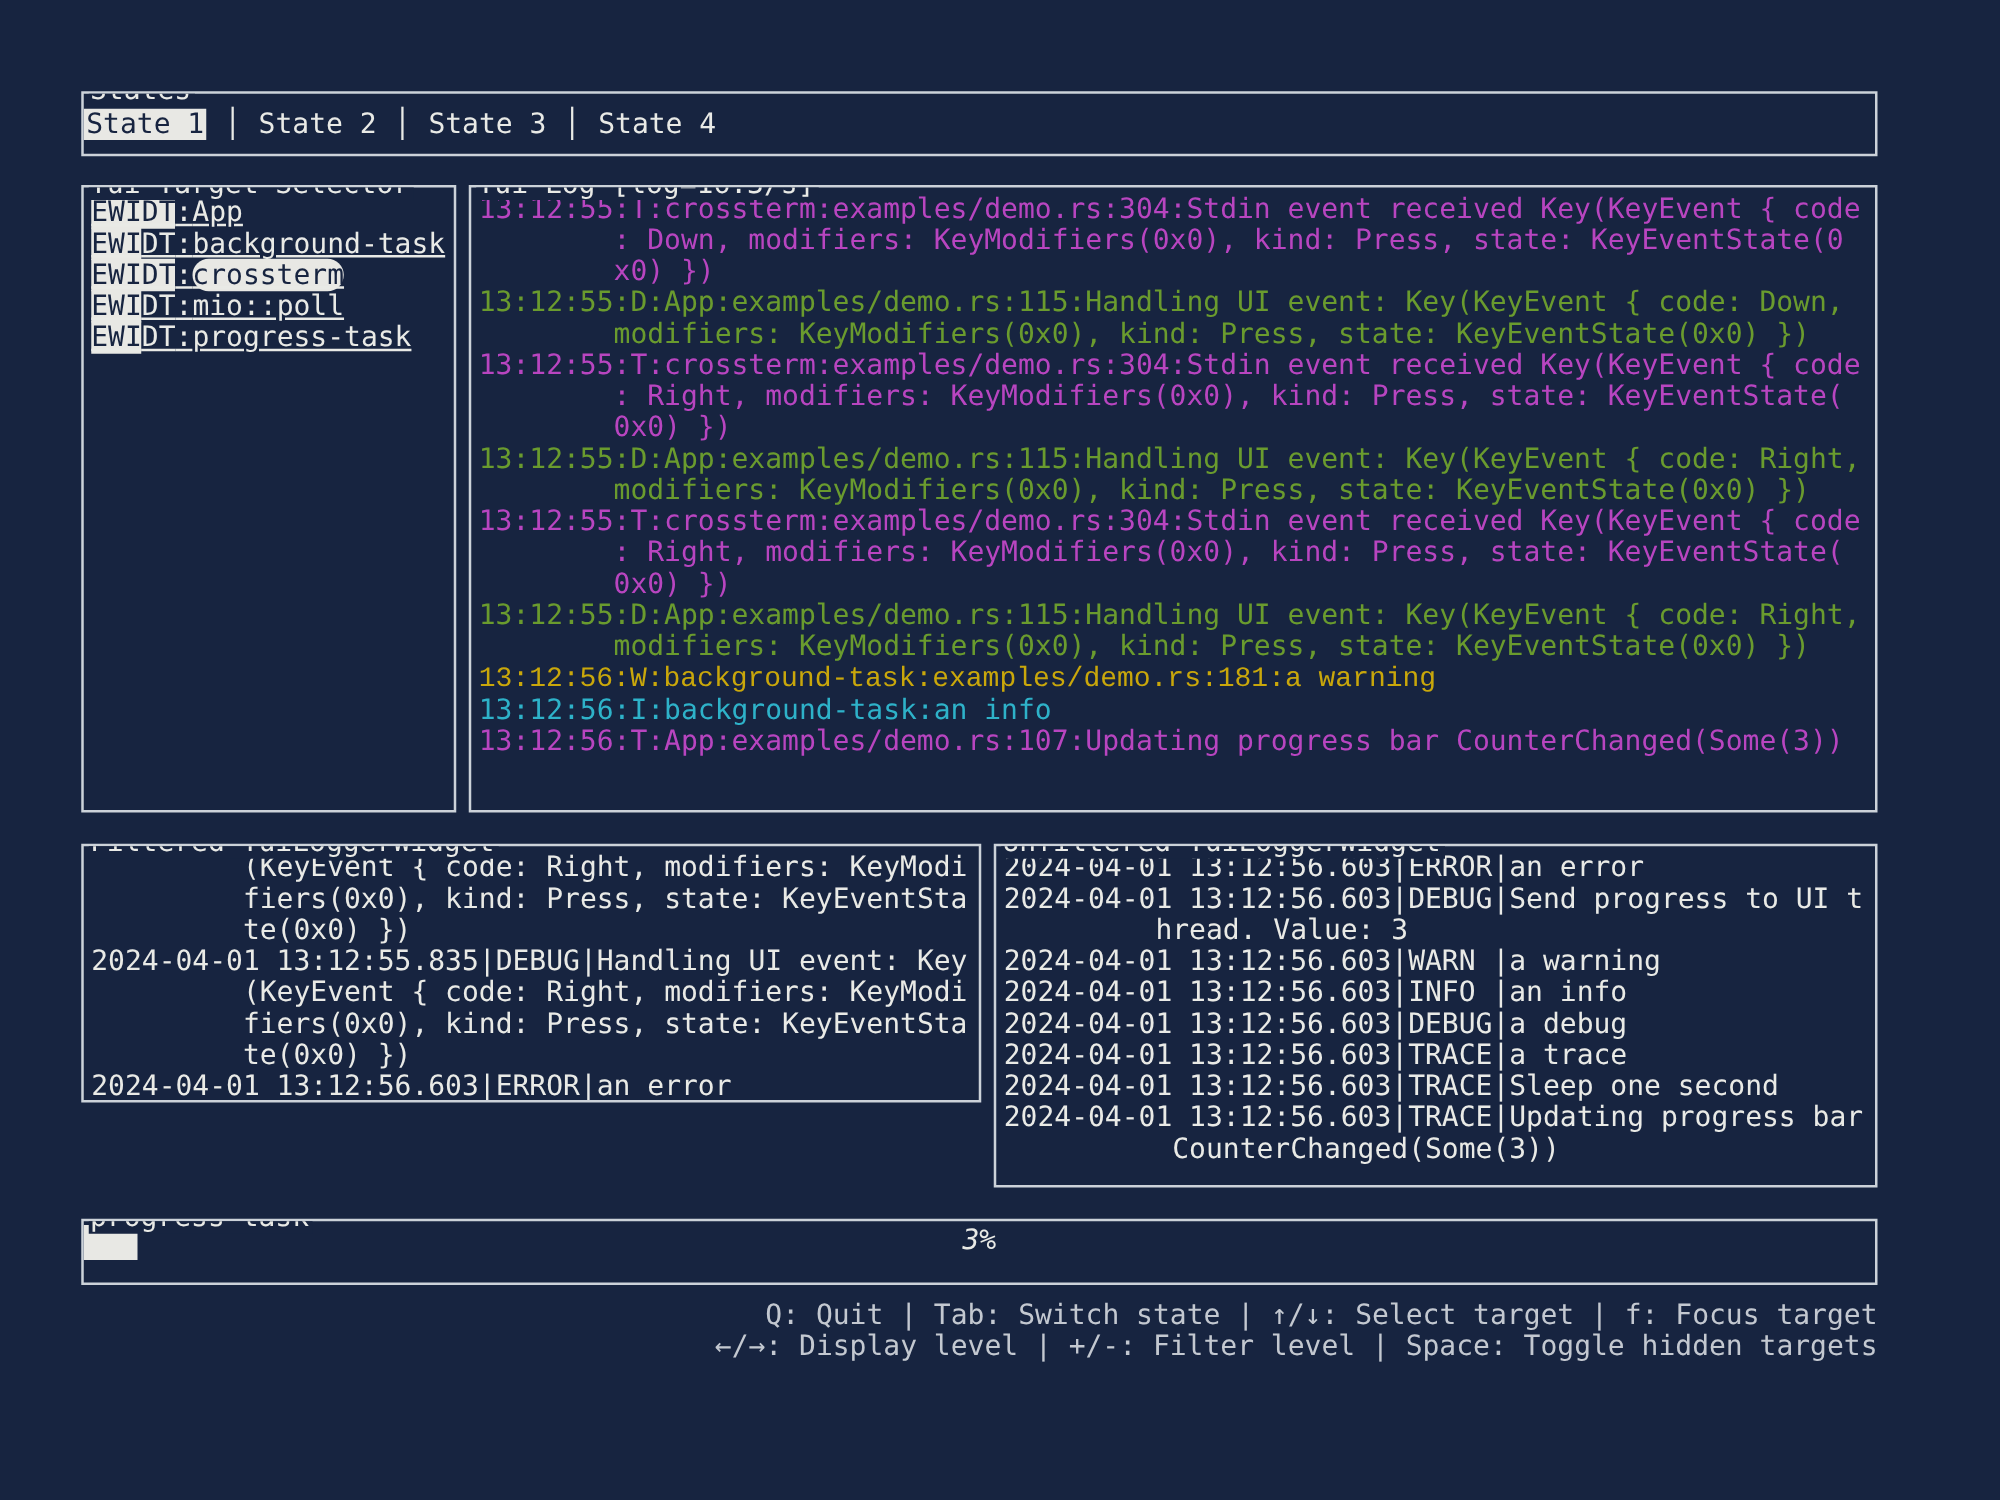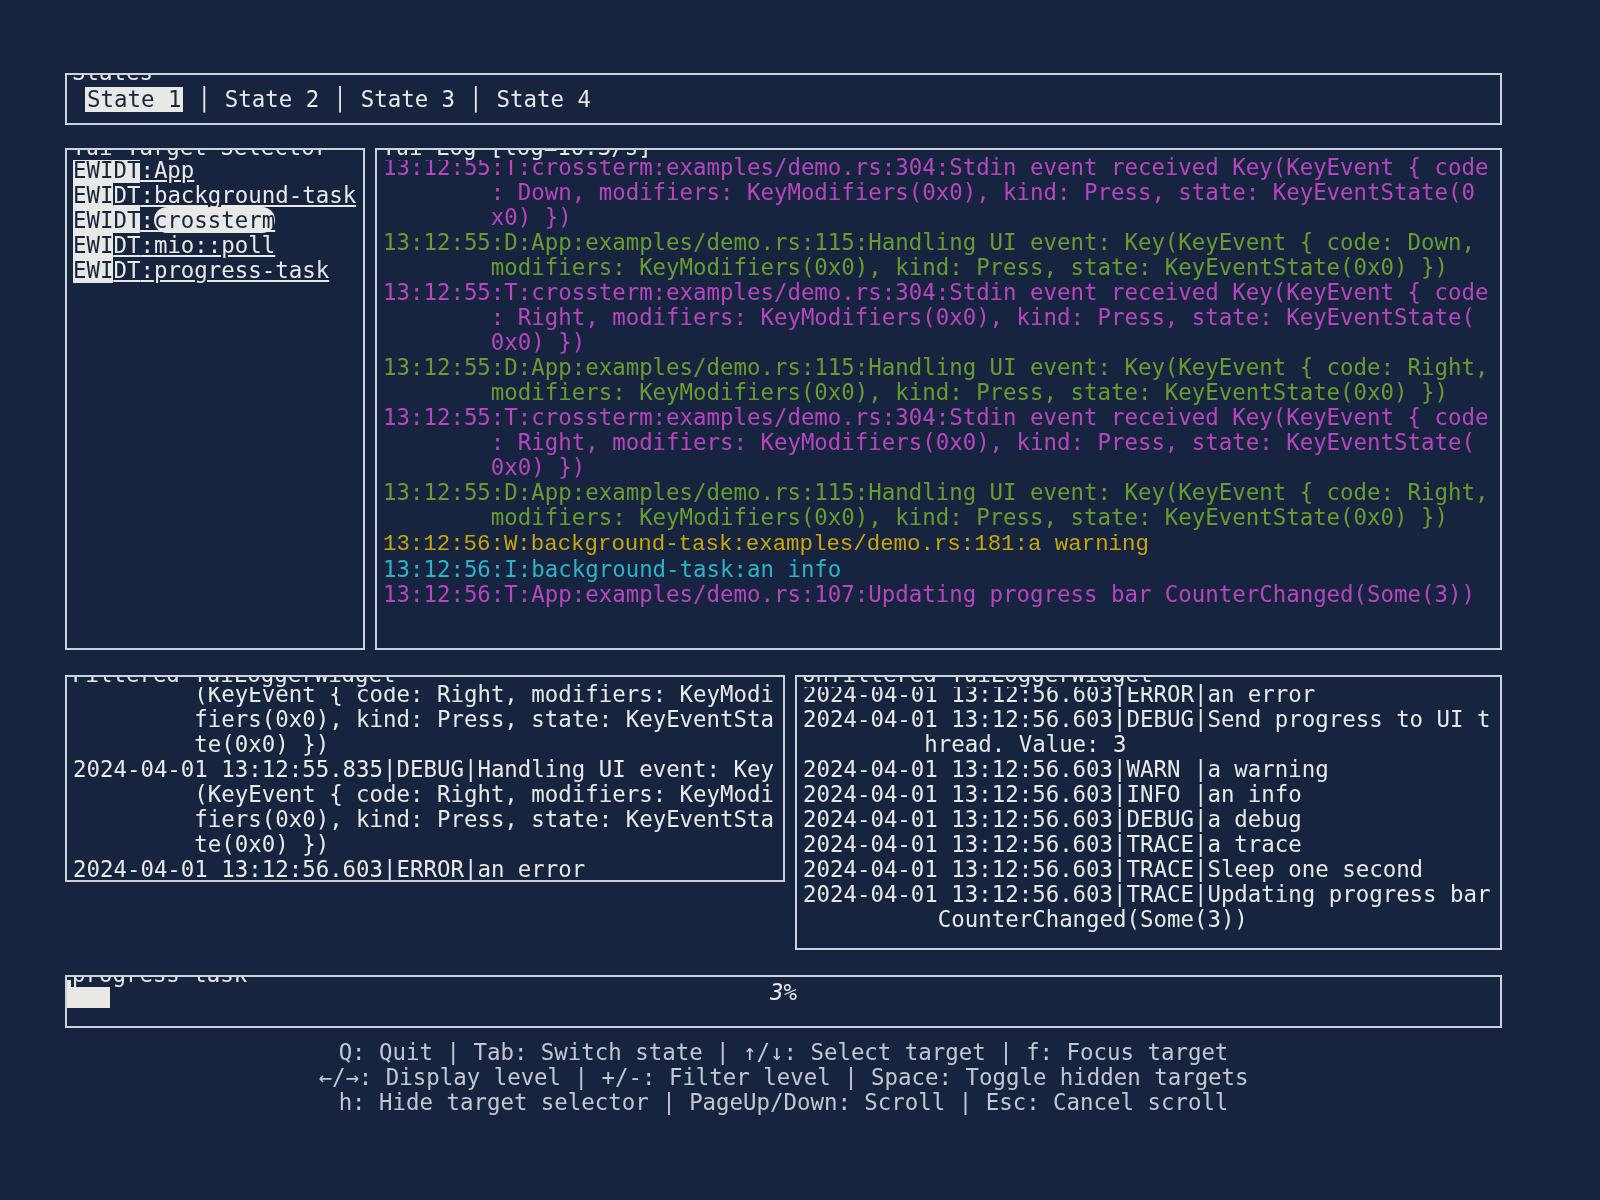--- a/index.html
+++ b/index.html
@@ -34,21 +34,21 @@
     margin:0;padding:5px 6px 0 6px;white-space:pre;
     font:inherit;color:var(--fg);
   }
   .l-magenta{color:var(--magenta);}
   .l-green{color:var(--green);}
   .l-red{color:var(--red);}
   .l-yellow{color:var(--yellow);font-family:Liberation Mono, monospace;}
   .l-cyan{color:var(--cyan);}
   
   #states-box{left:65px;top:73px;width:1437px;height:52px;}
-  .tabs{display:flex;align-items:center;height:100%;padding-left:18px;}
+  .tabs{display:flex;align-items:center;height:100%;}
   .tab{white-space:pre;cursor:pointer;}
   .tab.sel{background:var(--hl-bg);color:var(--hl-fg);padding:0 2px;}
   .tab-div{color:var(--fg);margin:0 14px;}
   
   #selector-box{left:65px;top:148px;width:300px;height:502px;}
   #target-list{padding:8px 0 0 6px;}
   .trow{height:25px;white-space:pre;cursor:pointer;text-decoration:underline;}
   .lv-on{background:var(--hl-bg);color:var(--hl-fg);}
   .tname-sel{background:var(--hl-bg);color:var(--hl-fg);border-radius:13px;}
   
@@ -59,21 +59,21 @@
   #progress-box{left:65px;top:975px;width:1437px;height:53px;}
   .gauge{position:relative;width:100%;height:100%;}
   .gauge-fill{
     position:absolute;left:0;top:3px;height:28px;background:var(--hl-bg);
   }
   .gauge-label{
     position:absolute;left:0;right:0;top:3px;text-align:center;
     font-style:italic;color:var(--fg);
   }
   
-  #help{position:absolute;left:65px;top:1040px;width:1437px;text-align:center;color:var(--help);}
+  #help{position:absolute;left:65px;top:1040px;width:1437px;text-align:right;color:var(--help);}
   .help-line{height:25px;white-space:pre;}
 </style>
 </head>
 <body>
 
 <div>
 
   <section class="box" id="states-box">
     <span class="box-title">States</span>
     <div class="tabs" id="tabs-row">
@@ -155,16 +155,15 @@
     <span class="box-title">progress-task</span>
     <div class="gauge">
       <div class="gauge-fill" id="gauge-fill" style="width: 3%;"></div>
       <div class="gauge-label">3%</div>
     </div>
   </section>
 
   <div id="help">
       <div class="help-line">Q: Quit | Tab: Switch state | ↑/↓: Select target | f: Focus target</div>
       <div class="help-line">←/→: Display level | +/-: Filter level | Space: Toggle hidden targets</div>
-      <div class="help-line">h: Hide target selector | PageUp/Down: Scroll | Esc: Cancel scroll</div>
     </div>
 
 </div>
 
 </body></html>

